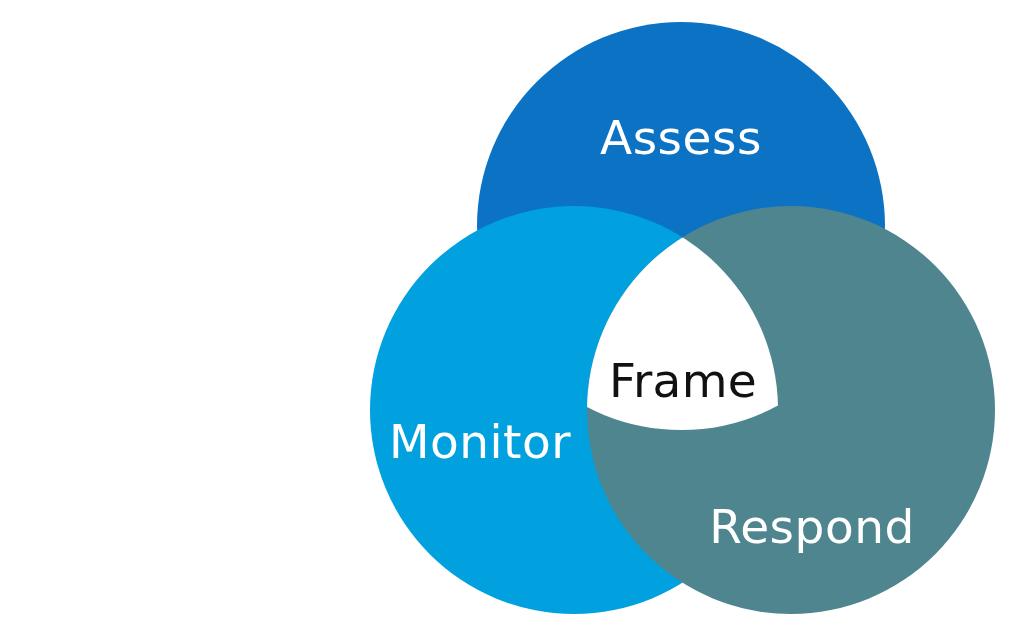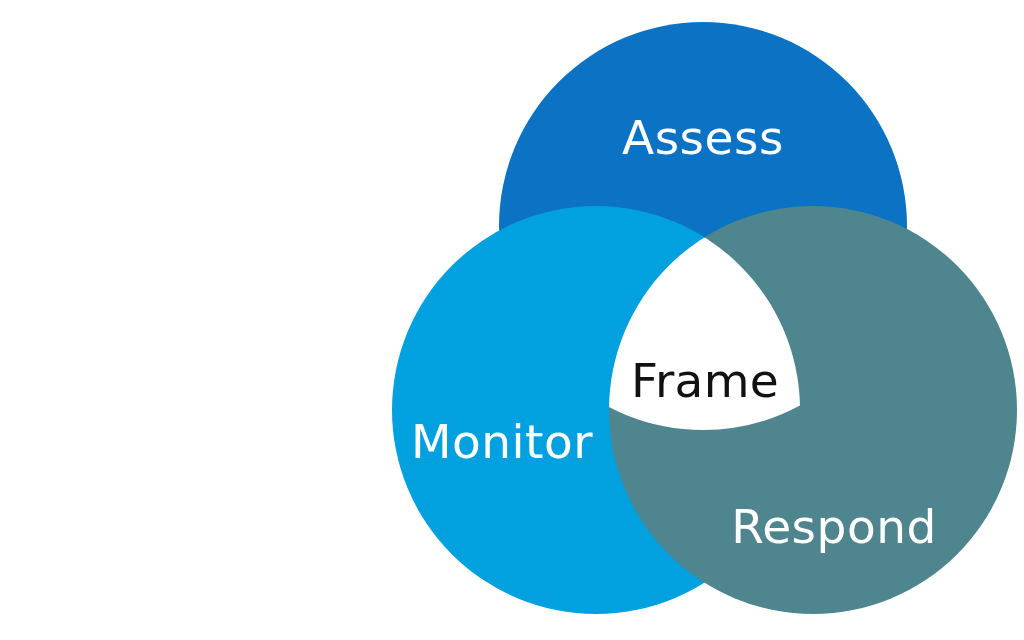--- a/index.html
+++ b/index.html
@@ -53,21 +53,21 @@
     letter-spacing:-0.3px;
     color:#000000;
     transform:scaleX(0.94);
     transform-origin:left top;
   }
 
   
   #venn {
     position:absolute;
     left:0; top:0;
-    width:1024px; height:640px;padding-left:22px;
+    width:1024px; height:640px;
   }
   #venn svg { display:block; width:1024px; height:640px; }
   .venn-label {
     font-family:"DejaVu Sans", sans-serif;
     font-weight:400;
     font-size:47px;
     letter-spacing:0.5px;
   }
   .venn-label-white { fill:#ffffff; }
   .frame-label {

